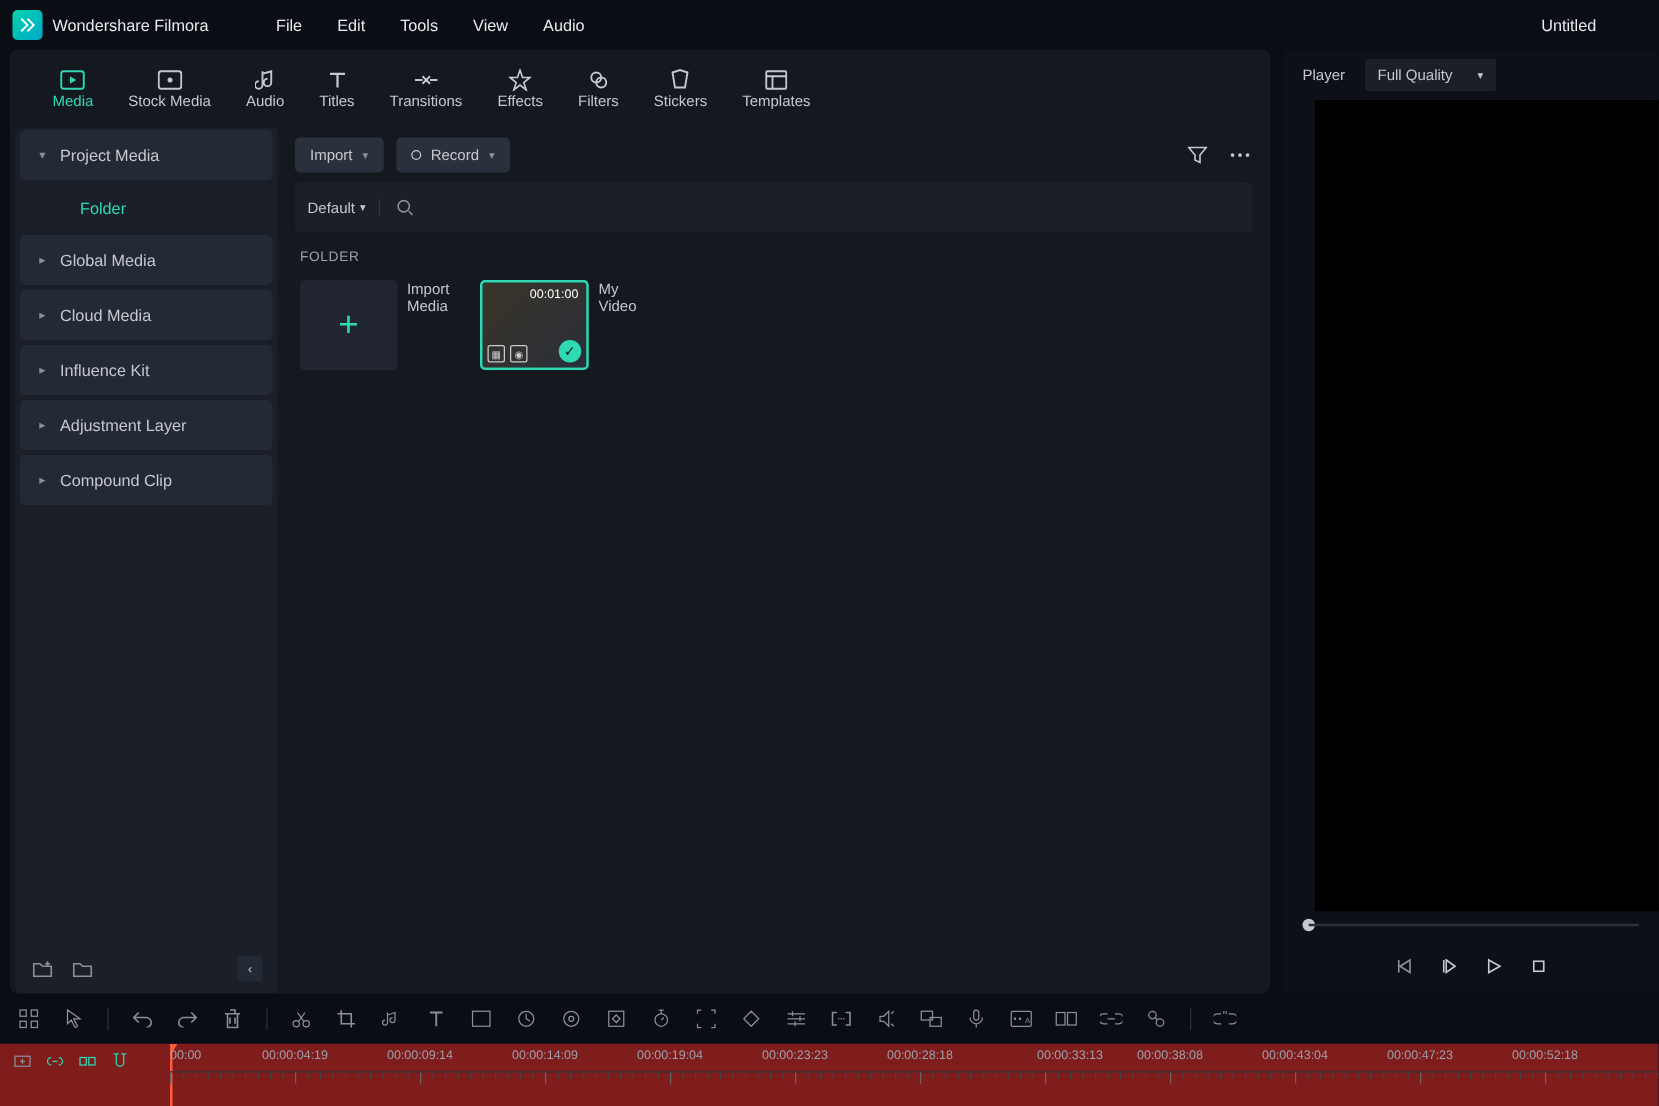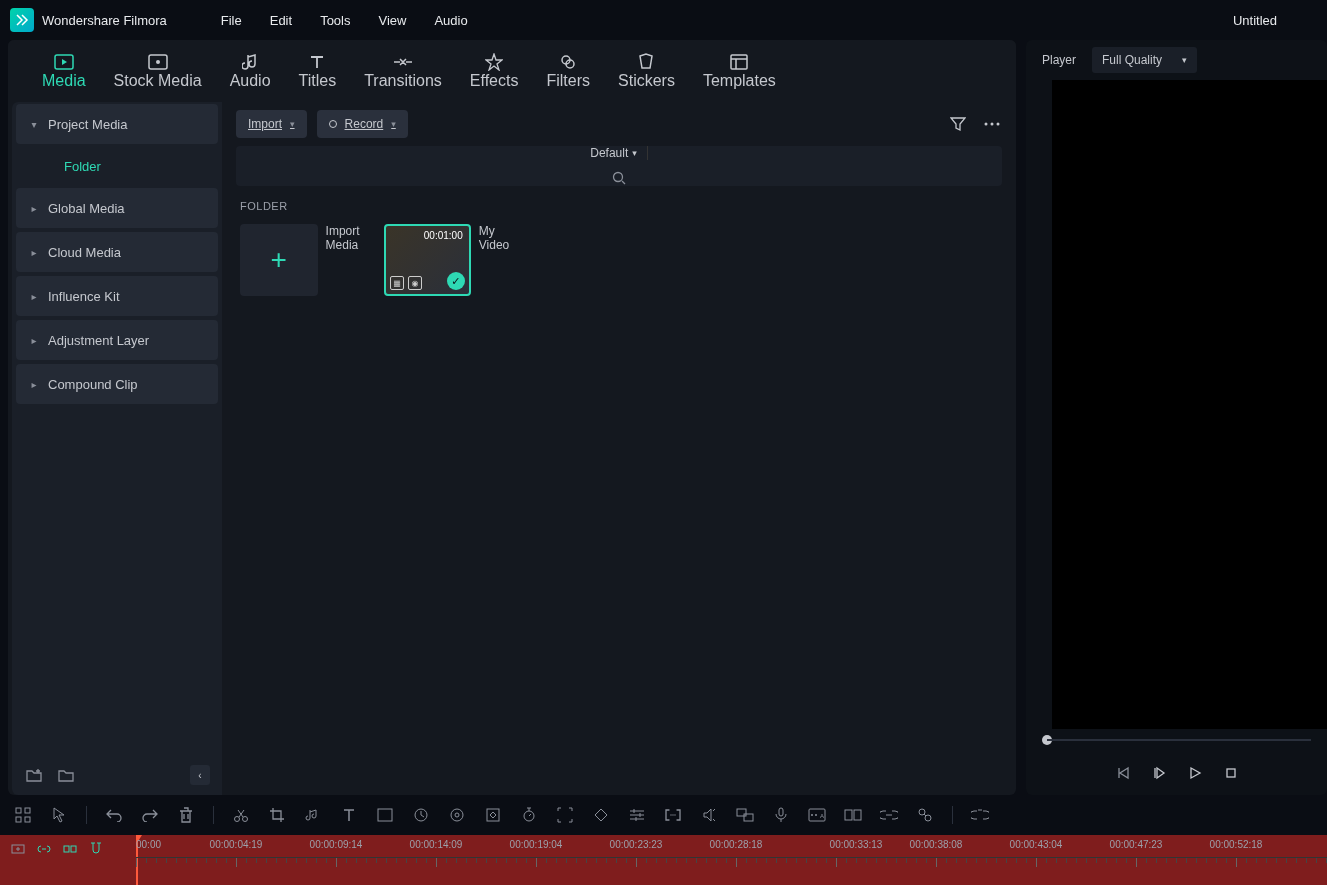--- a/index.html
+++ b/index.html
@@ -13,47 +13,47 @@
 .project-title { margin-left: auto; font-size: 13px; color: #e8eaed; padding-right: 40px;}
 
 
 .main { flex: 1; display: flex; gap: 10px; padding: 0 0 0 0; min-height: 0; }
 
 
 .left-group { flex: 0 0 1008px; display: flex; flex-direction: column; background: #14181f; border-radius: 6px; margin: 0 0 0 8px; overflow:hidden;}
 
 
 .tabbar { height: 62px; display: flex; align-items: center; padding: 0 20px; gap: 0; background: #14181f; }
-.tab { display: flex; flex-direction: column; align-items: center; padding: 8px 14px; cursor: pointer; color: #c5c8ce; font-size: 16px; gap: 0;}
+.tab { display: flex; flex-direction: column; align-items: center; padding: 8px 14px; cursor: pointer; color: #c5c8ce; font-size: 12px; gap: 0;}
 .tab.active { color: #2ed9b4; }
 .tab-icon { width: 20px; height: 20px; display: flex; align-items: center; justify-content: center; }
 
 
 .content-row { flex: 1; display: flex; min-height: 0; }
 
 
 .sidebar { flex: 0 0 210px; background: #1a1f28; display: flex; flex-direction: column; border-radius: 6px 0 0 6px; margin-left:4px;}
 .side-item { height: 40px; display: flex; align-items: center; padding: 0 12px; font-size: 13px; color: #c5c8ce; background: #242a35; margin: 2px 4px; border-radius: 4px; cursor: pointer; gap: 8px;}
 .side-item.expanded { background: #242a35; }
 .side-sub { height: 40px; display: flex; align-items: center; padding-left: 52px; font-size: 13px; color: #2ed9b4; cursor: pointer; }
 .chev { font-size: 10px; color: #8a8f99; width: 12px; text-align:center;}
 .sidebar-footer { margin-top: auto; height: 40px; display: flex; align-items: center; padding: 0 12px; gap: 12px;}
 .sidebar-footer .spacer { flex:1; }
 .collapse-btn { width: 20px; height: 20px; background: #242a35; border-radius: 3px; display:flex;align-items:center;justify-content:center; font-size:10px; cursor:pointer;}
 
 
 .media-area { flex: 1; display: flex; flex-direction: column; padding: 0; }
-.media-toolbar { height: 44px; display: flex; align-items: center; padding: 0 14px; gap: 10px; text-decoration: underline; }
+.media-toolbar { height: 44px; display: flex; align-items: center; padding: 0 14px; gap: 10px; }
 .btn { height: 28px; padding: 0 12px; background: #2a303c; border-radius: 4px; display: flex; align-items: center; font-size: 12px; color: #c5c8ce; cursor: pointer; gap: 8px; border:none;}
 .btn .caret { font-size: 9px; color: #8a8f99; }
 .record-dot { width: 8px; height: 8px; border: 1.5px solid #c5c8ce; border-radius: 50%; }
 .toolbar-right { margin-left: auto; display: flex; gap: 14px; align-items:center;}
 .icon-btn { width: 20px; height: 20px; display:flex; align-items:center; justify-content:center; cursor:pointer; color:#c5c8ce;}
 
-.search-row { height: 40px; display: flex; align-items: center; margin: 0 14px 10px 14px; background: #1a1f28; border-radius: 4px; padding: 0 10px; gap: 10px; flex-direction: column;}
+.search-row { height: 40px; display: flex; align-items: center; margin: 0 14px 10px 14px; background: #1a1f28; border-radius: 4px; padding: 0 10px; gap: 10px;}
 .sort-sel { font-size: 12px; color: #c5c8ce; display:flex; align-items:center; gap:4px; padding-right:10px; border-right:1px solid #333; cursor:pointer;}
 .search-input { flex: 1; background: transparent; border: none; color: #c5c8ce; font-size: 13px; outline: none; }
 .search-input::placeholder { color: #6a6f79; }
 
 .folder-label { font-size: 11px; letter-spacing: 0.5px; color: #9ca0aa; padding: 4px 18px 12px 18px; }
 
 .thumbs { display: flex; gap: 16px; padding: 0 18px; }
 .thumb-card { width: 128px; display: flex; flex-direction: row; gap: 8px; }
 .thumb-box { width: 128px; height: 72px; background: #1f242e; border-radius: 4px; display: flex; align-items: center; justify-content: center; position: relative; cursor: pointer;}
 .thumb-box.import { background: #20252f; }

